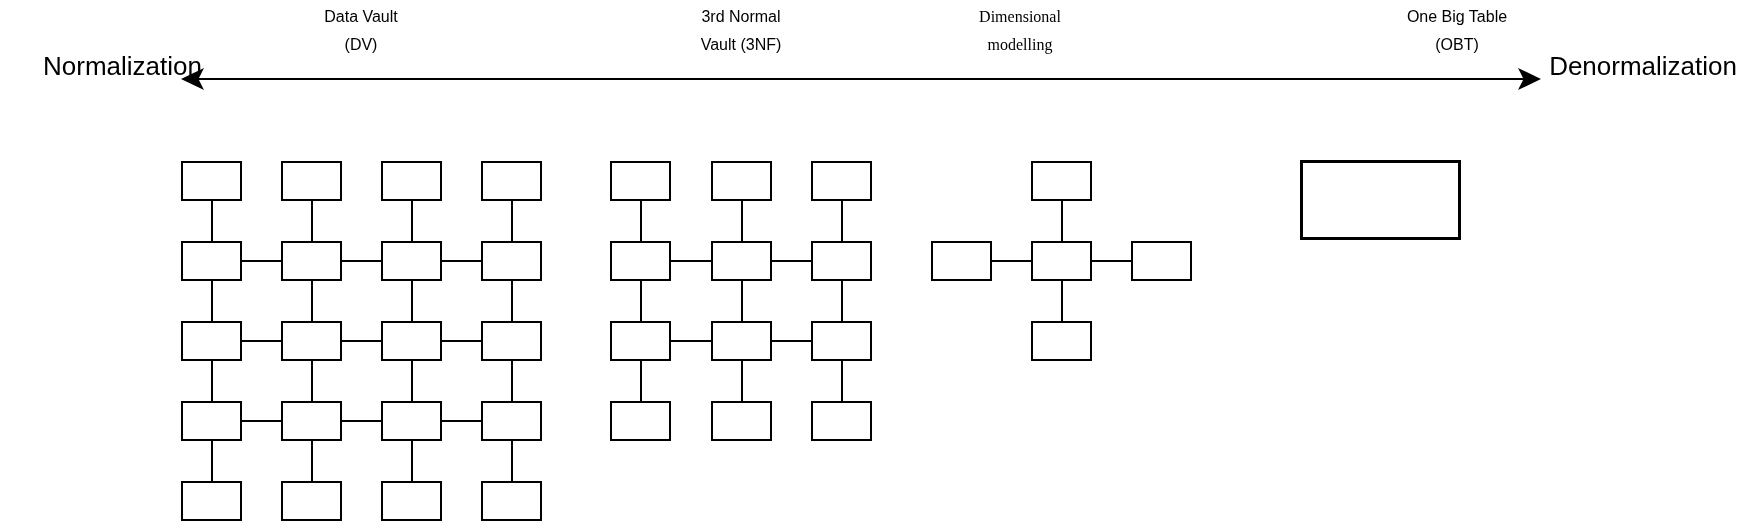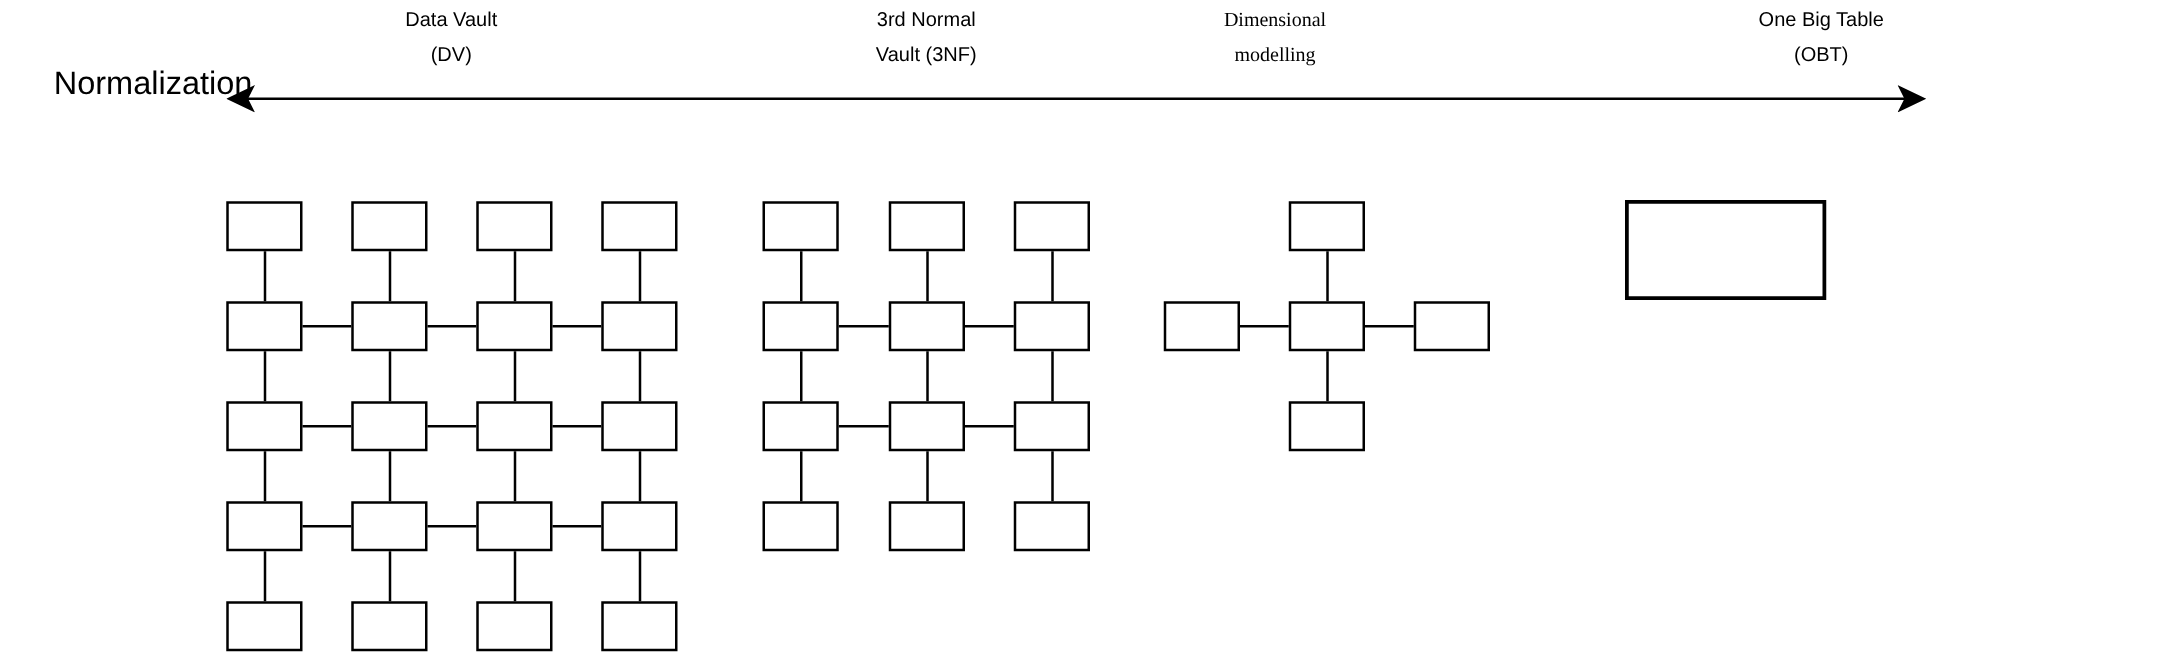--- a/index.html
+++ b/index.html
@@ -51,20 +51,21 @@
   }
   .arrow-head.left  { clip-path: polygon(0% 50%, 100% 0%, 76% 50%, 100% 100%); }
   .arrow-head.right { clip-path: polygon(100% 50%, 0% 0%, 24% 50%, 0% 100%); }
 </style>
 </head>
 <body>
 
 <div id="canvas">
   <div class="side-label" id="left-side-label" style="left:3px; top:52px;margin-left:40px;">Normalization</div>
 
+  <div class="side-label" id="right-side-label" style="right:5px; top:52px;">Denormalization</div>
 
   <div>
     <div class="arrow-shaft" id="arrow-shaft" style="left: 189px; width: 1344px; top: 78px;"></div>
     <div class="arrow-head left" id="arrow-head-left" style="left: 181px; top: 68px;"></div>
     <div class="arrow-head right" id="arrow-head-right" style="left: 1518px; top: 68px;"></div>
   </div>
 
   <div id="diagram-layer">
       <div class="group-label" style="left: 361px;">Data Vault
 (DV)</div>

